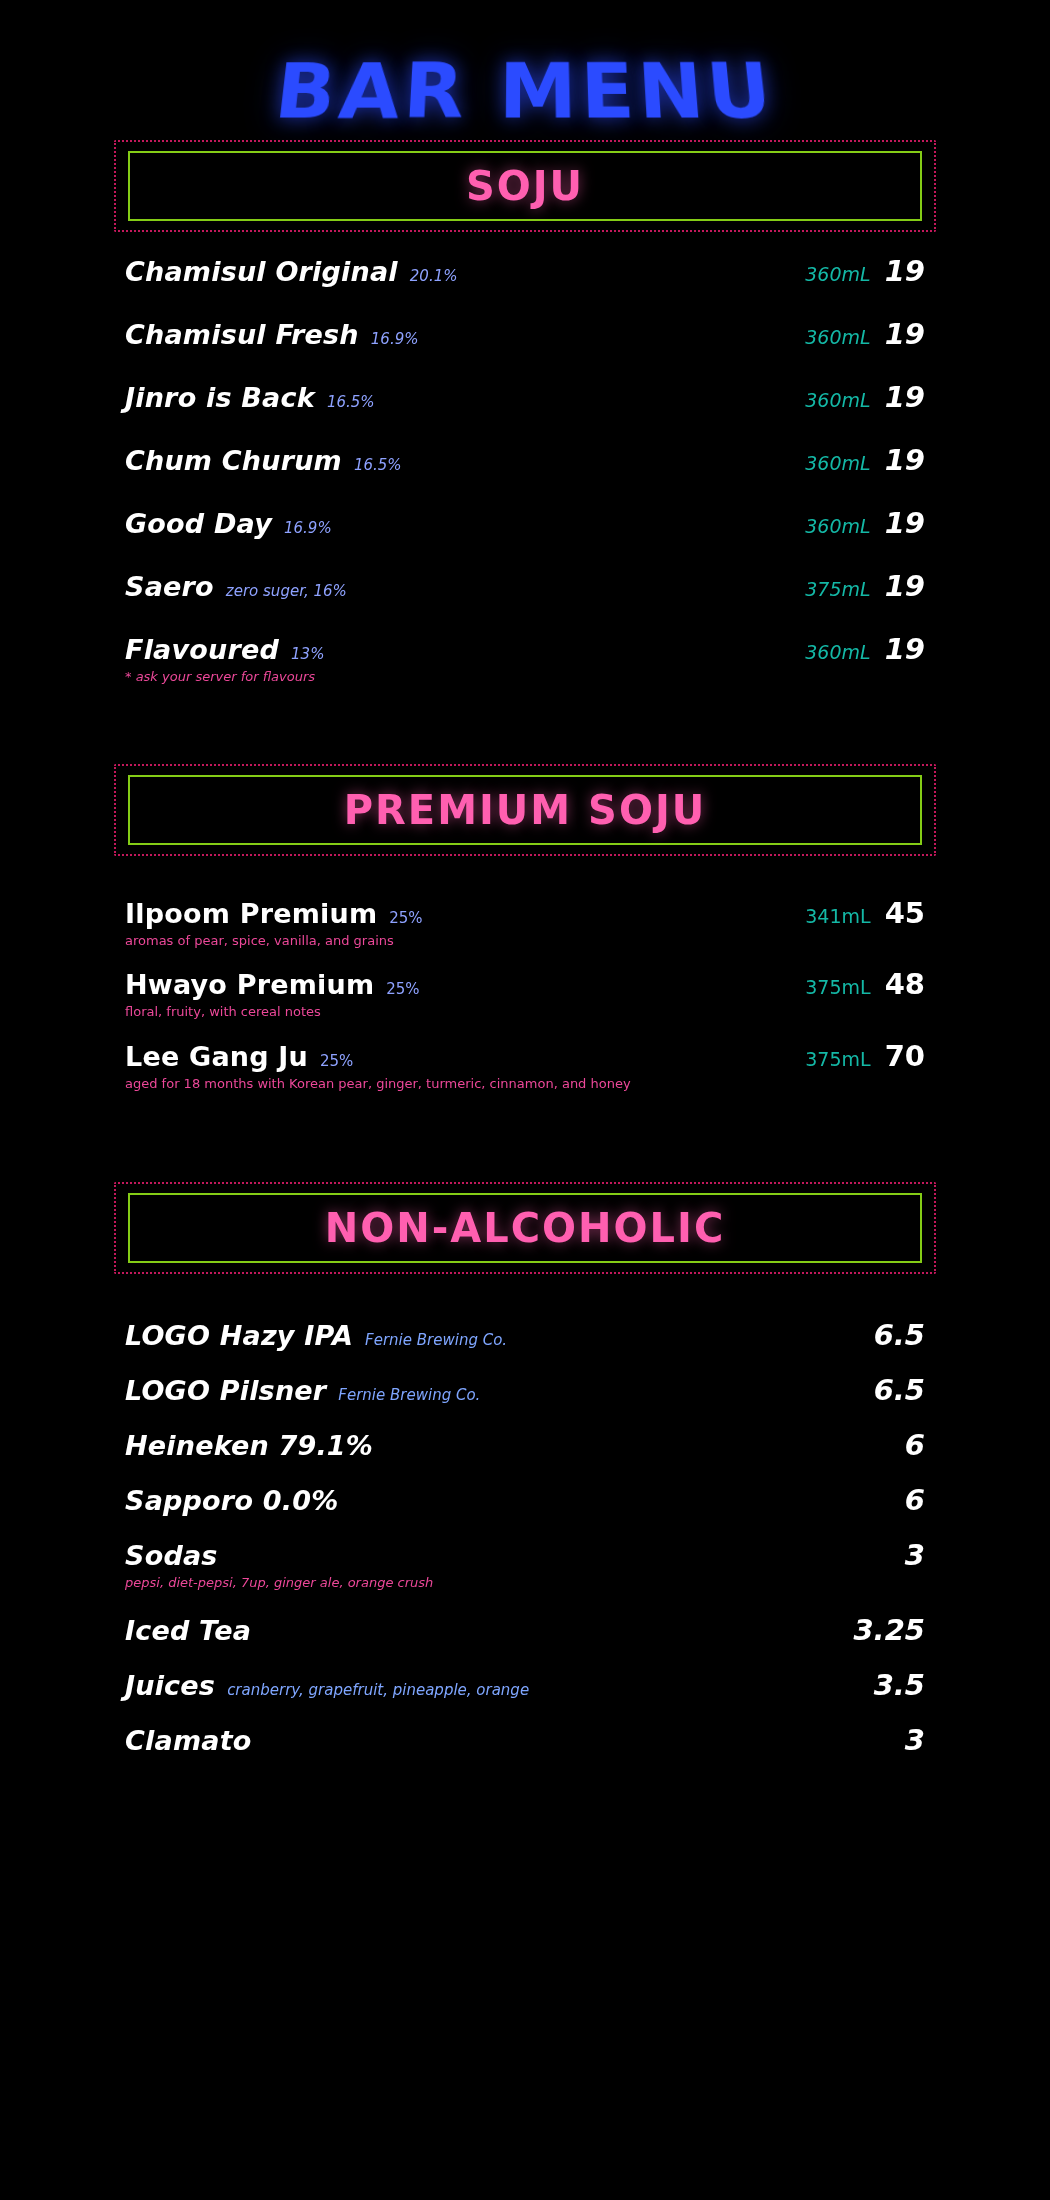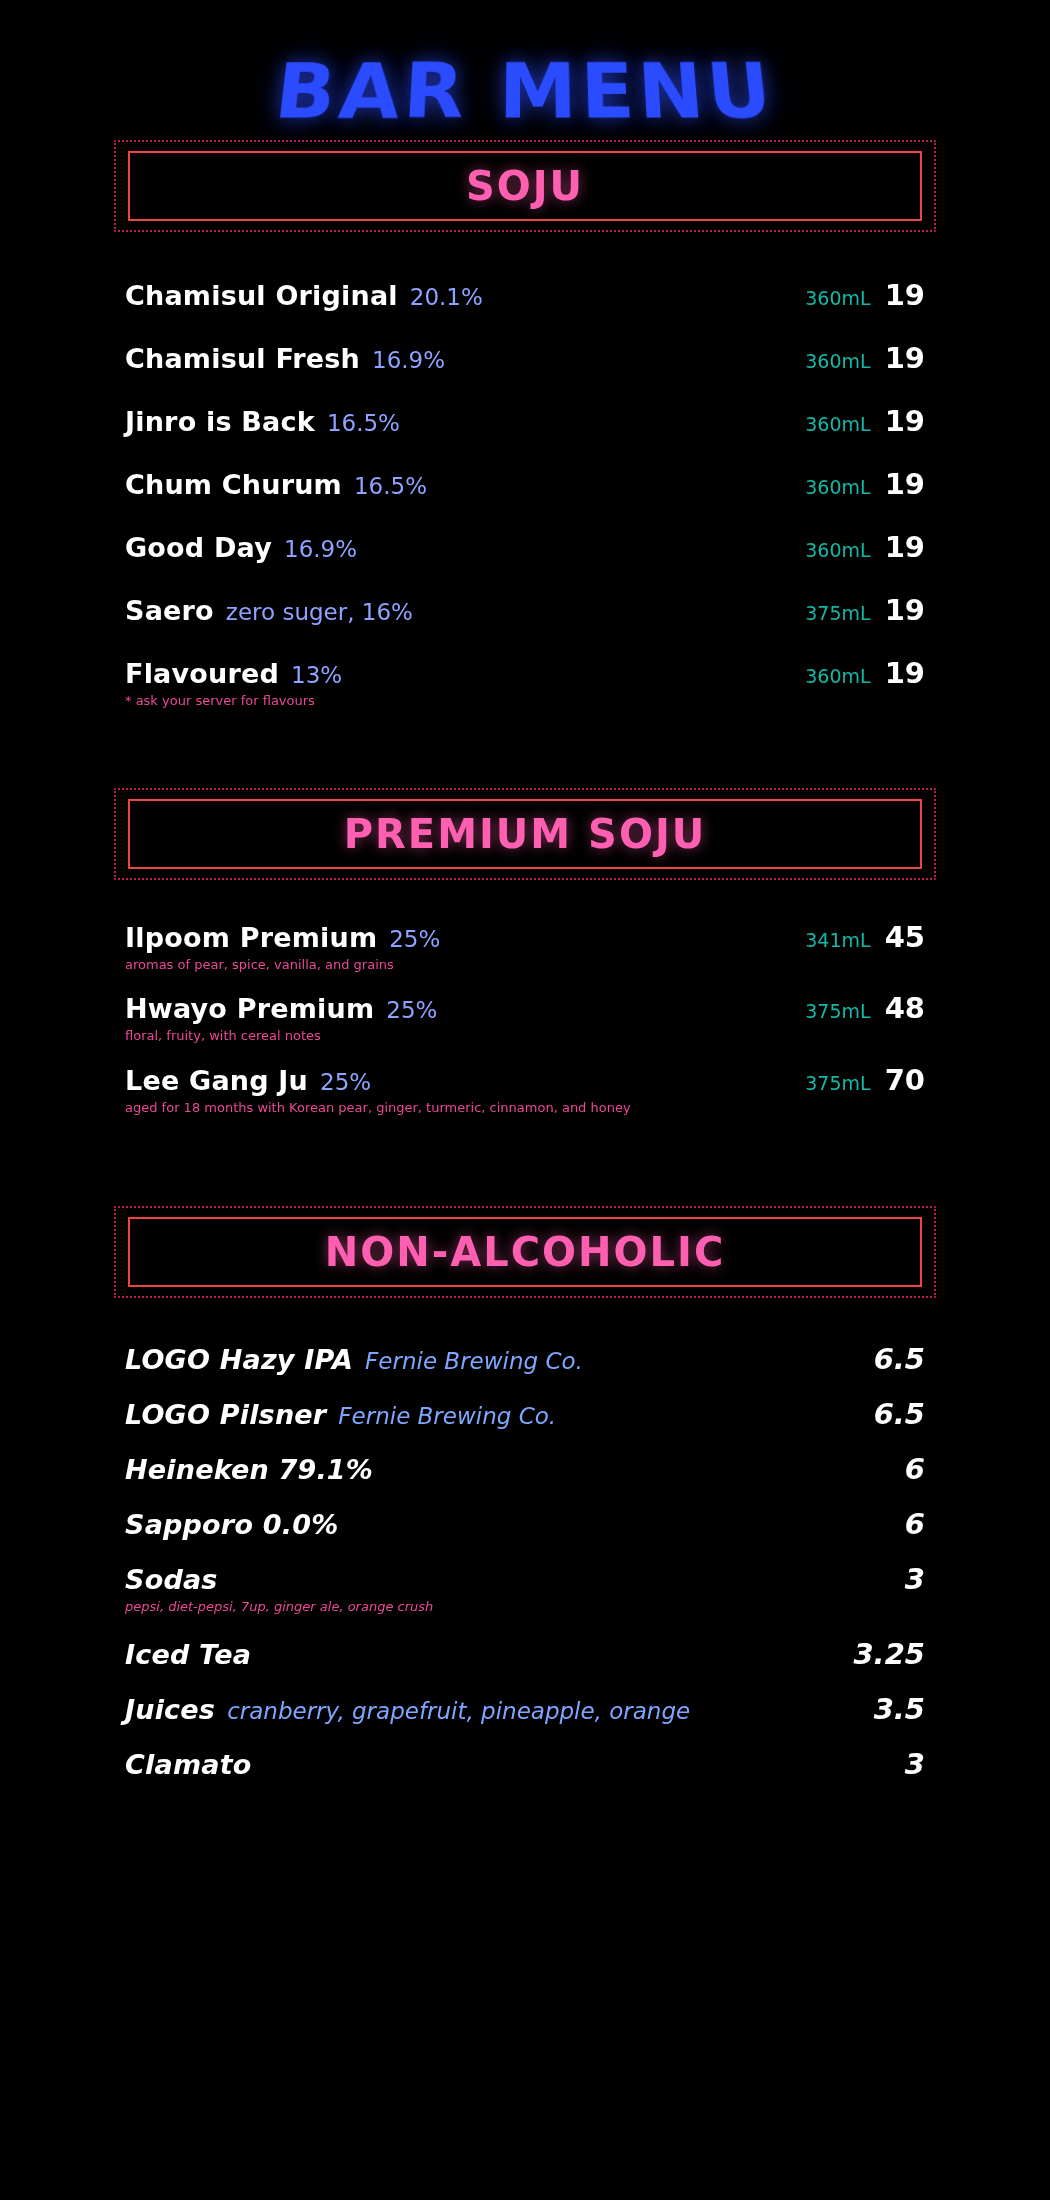--- a/index.html
+++ b/index.html
@@ -55,21 +55,21 @@
     inset: 0;
     border: 2px dotted #c2185b;
     border-radius: 2px;
   }
   .section-head .solid {
     position: absolute;
     left: 14px;
     right: 14px;
     top: 11px;
     bottom: 11px;
-    border: 2px solid #ef4444;
+    border: 2px solid #84cc16;
     display: flex;
     align-items: center;
     justify-content: center;
   }
   .section-head .label {
     font-family: "DejaVu Sans", sans-serif;
     font-weight: 700;
     font-size: 40px;
     letter-spacing: 2px;
     color: #ff5fb0;
@@ -103,21 +103,21 @@
   .name {
     font-family: "DejaVu Sans", sans-serif;
     font-weight: 700;
     font-size: 27px;
     color: #ffffff;
     letter-spacing: 0.2px;
   }
   .abv {
     font-family: "DejaVu Sans", sans-serif;
     font-weight: 400;
-    font-size: 23px;
+    font-size: 15px;
     color: #8ea2ff;
   }
   .vol {
     font-family: "DejaVu Sans", sans-serif;
     font-weight: 400;
     font-size: 19px;
     color: #14b8a6;
   }
   .price {
     font-family: "DejaVu Sans", sans-serif;
@@ -128,21 +128,21 @@
   .note {
     font-family: "DejaVu Sans", sans-serif;
     font-weight: 400;
     font-size: 13px;
     color: #ec4899;
     line-height: 1.35;
     margin-top: 2px;
   }
 
   
-  #soju-items { margin-top: 46px; }
+  #soju-items { margin-top: 22px; font-style: italic; }
   #soju-items .row { margin-bottom: 29px; }
   #soju-items .item:last-child .row { margin-bottom: 0; }
 
   #premium-items { margin-top: 40px; }
   #premium-items .item { margin-bottom: 18px; }
   #premium-items .item:last-child { margin-bottom: 16px; }
 
   #na-items { margin-top: 44px; font-style: italic; }
   #na-items .item { margin-bottom: 21px; }
   #na-items .item:last-child { margin-bottom: 4px; }

